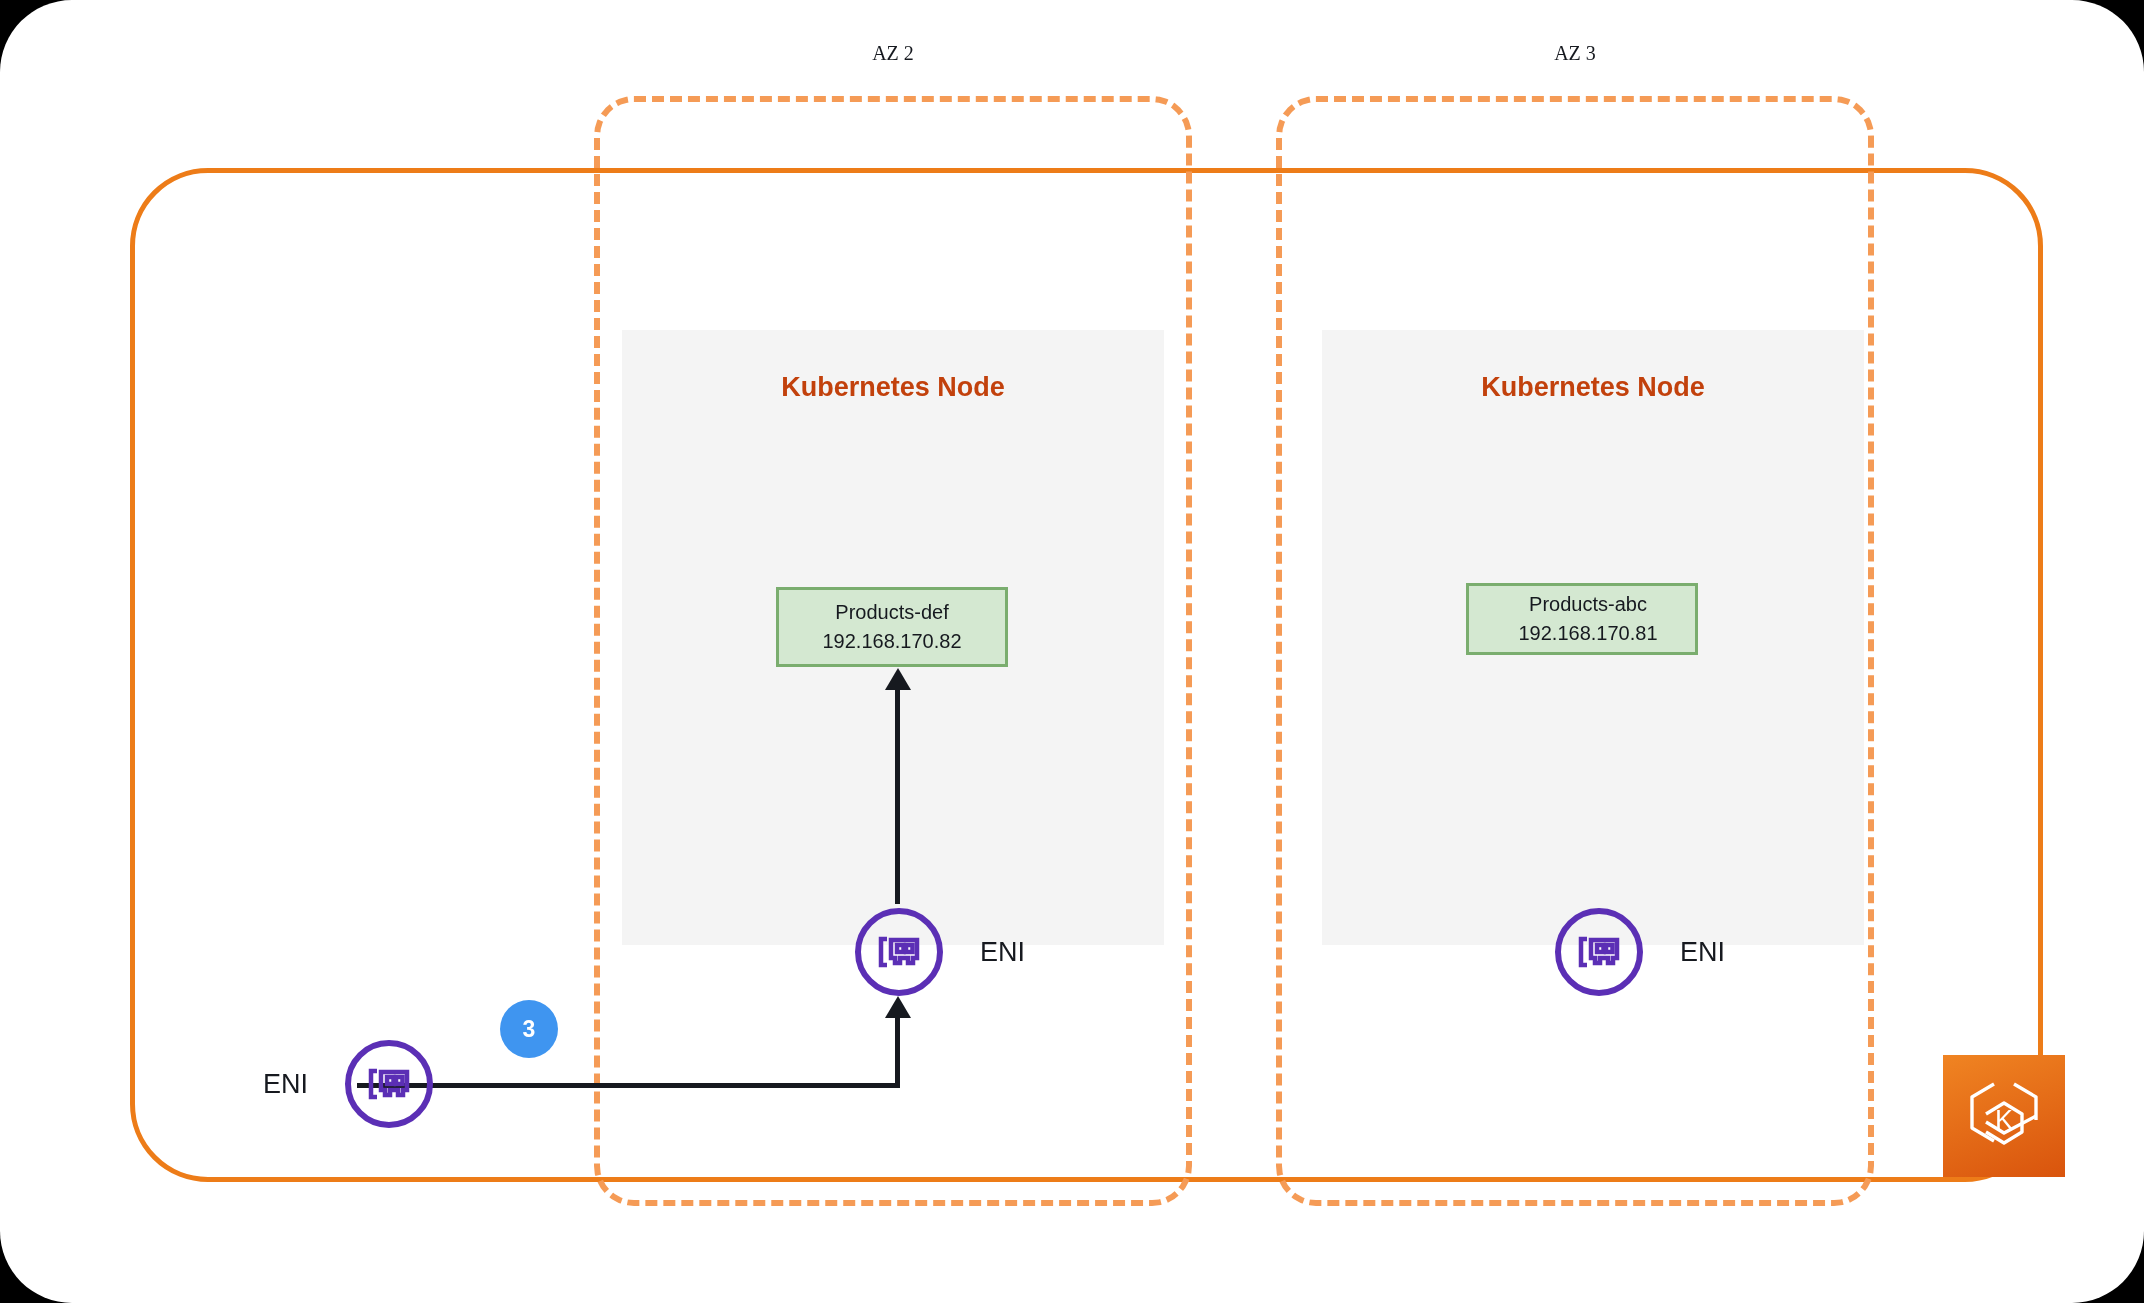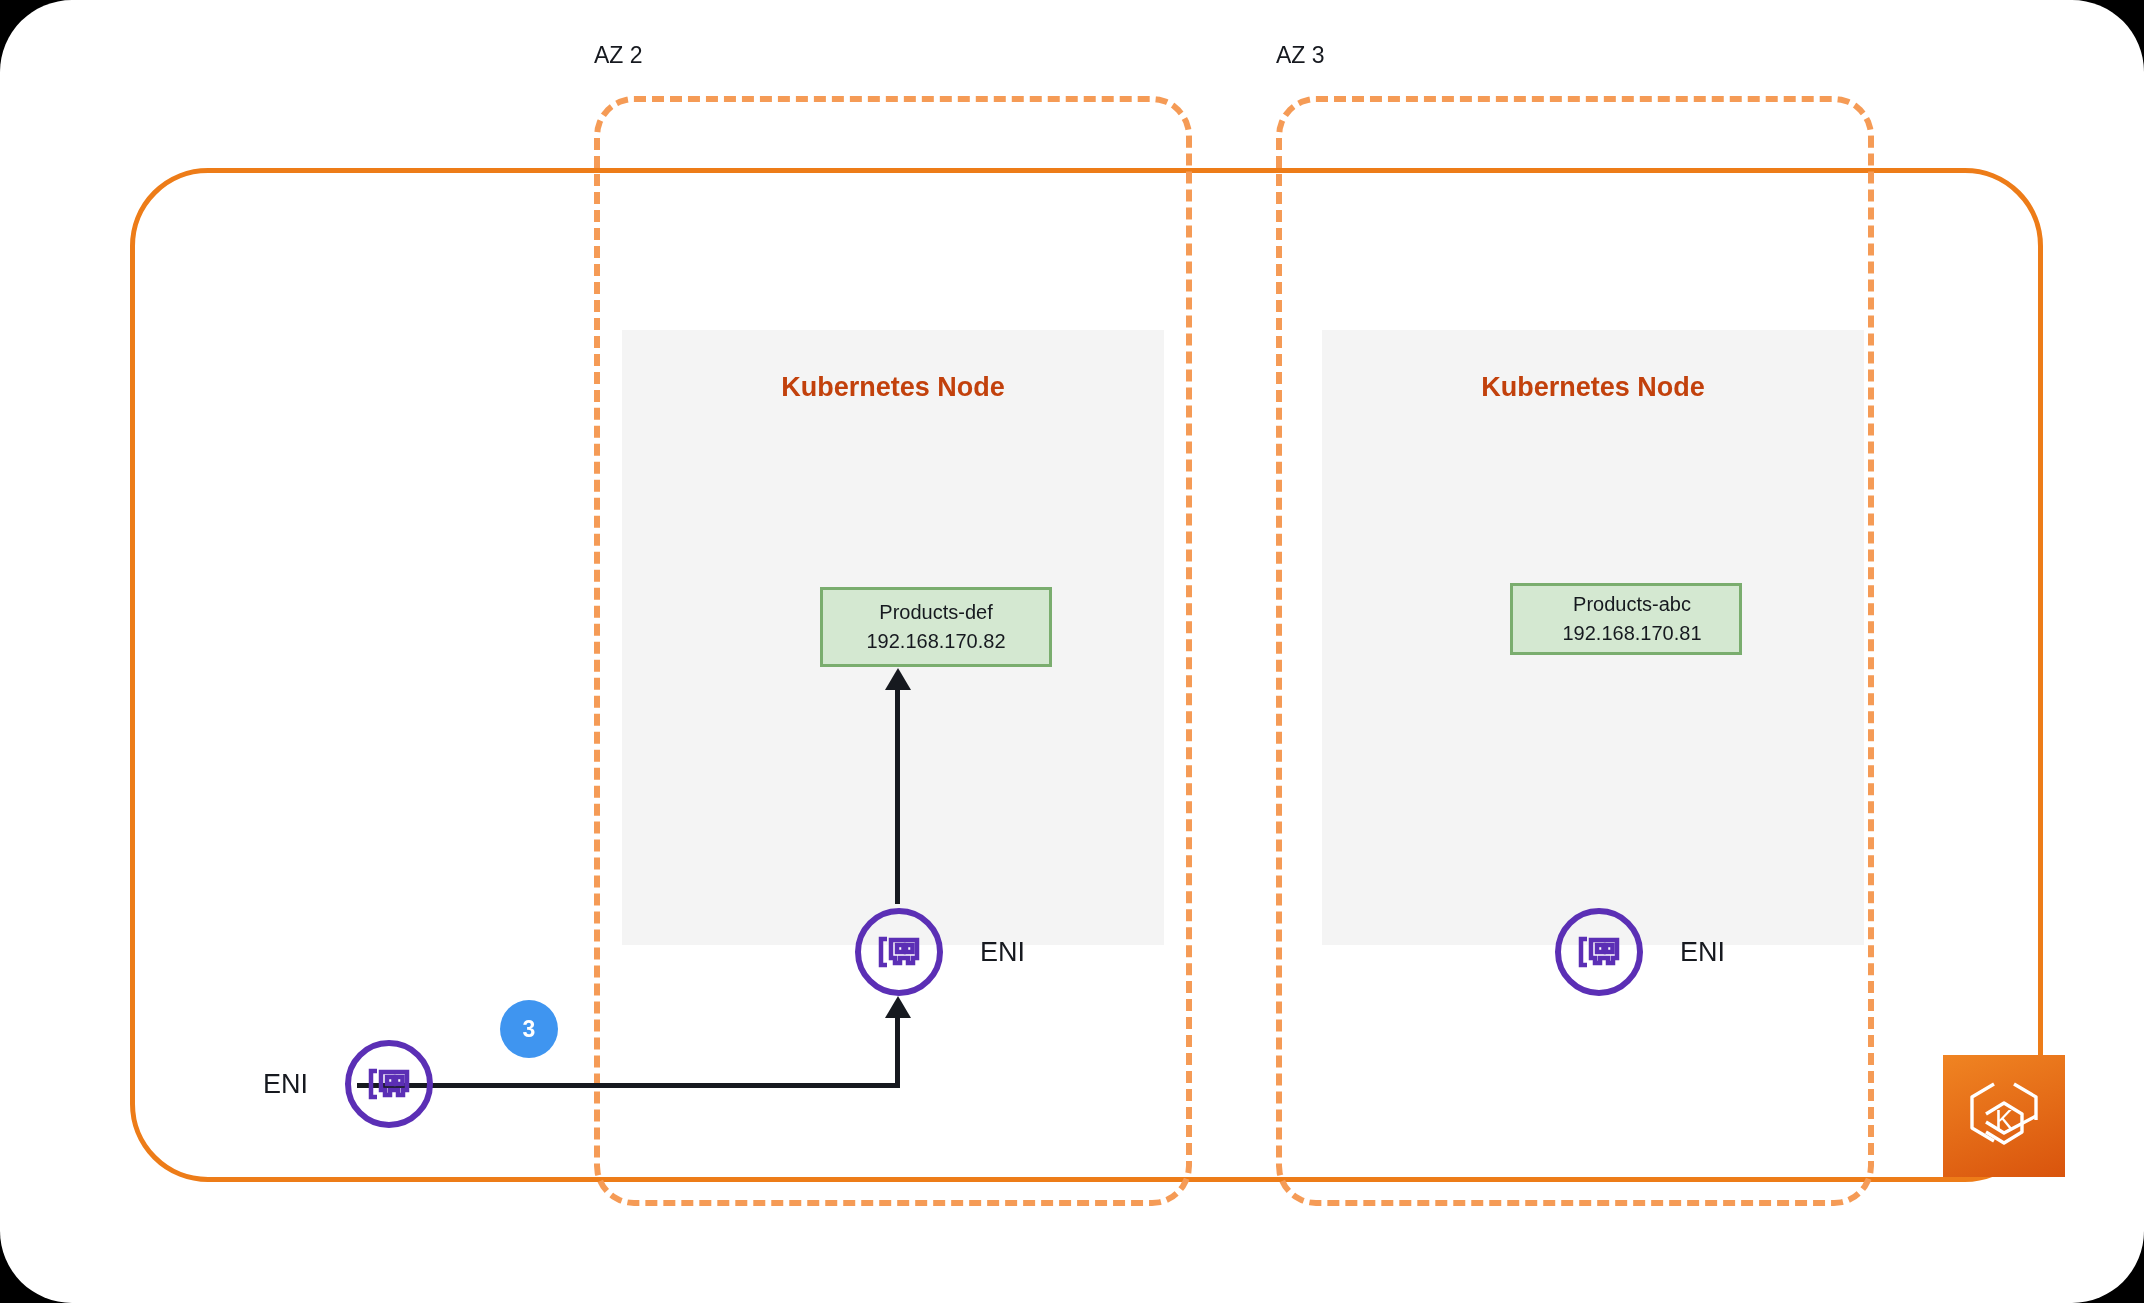--- a/index.html
+++ b/index.html
@@ -35,24 +35,25 @@
   .az-box {
     position: absolute;
     border: 6px dashed #f59b56;
     border-radius: 40px;
     background: transparent;
   }
   #az2-box { left: 594px; top: 96px; width: 598px; height: 1110px; }
   #az3-box { left: 1276px; top: 96px; width: 598px; height: 1110px; }
   .az-label {
     position: absolute;
-    font-size: 23px;
+    font-size: 20px;
     color: #16191f;
     white-space: nowrap;
-    text-align: left;
+    text-align: center;
+    font-family: Liberation Serif, serif;
   }
   #az2-label { left: 594px; top: 42px; width: 598px; }
   #az3-label { left: 1276px; top: 42px; width: 598px; }
 
   
   .node-box {
     position: absolute;
     background: #f4f4f4;
     width: 542px; height: 615px;
   }
@@ -75,21 +76,20 @@
     background: #d4e8d1;
     border: 3px solid #7aad6e;
     display: flex;
     flex-direction: column;
     align-items: center;
     justify-content: center;
     font-size: 20px;
     color: #16191f;
     line-height: 1.45;
     white-space: nowrap;
-    margin-left: 44px;
   }
   #pod-left  { left: 776px;  top: 587px; width: 232px; height: 80px; }
   #pod-right { left: 1466px; top: 583px; width: 232px; height: 72px; padding-left: 12px; }
 
   
   .eni {
     position: absolute;
     display: flex;
     align-items: center;
     gap: 25px;

